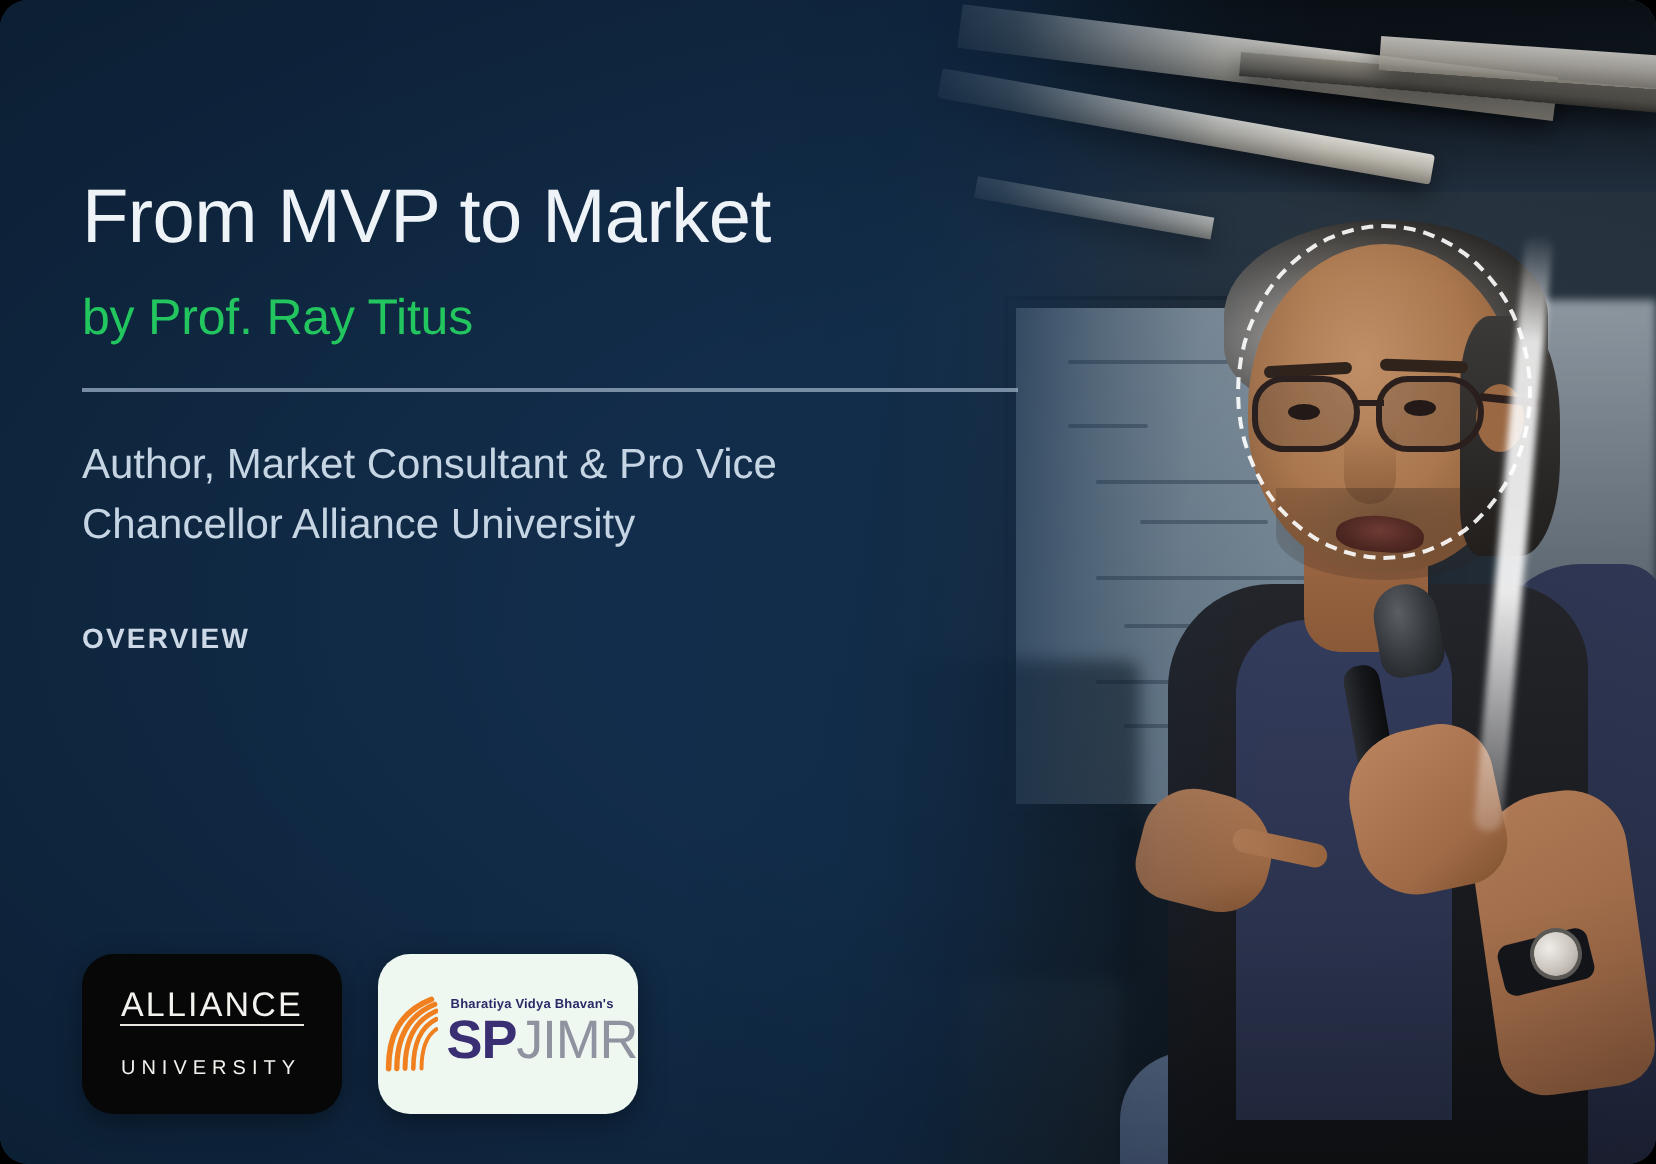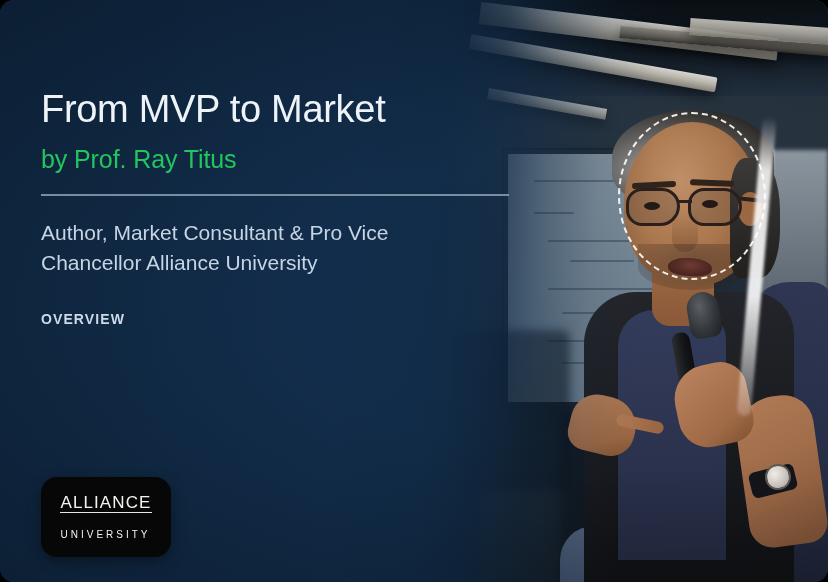--- a/index.html
+++ b/index.html
@@ -546,15 +546,34 @@
   <div class="badges">
 
     <div class="badge alliance">
       <div class="alliance-mark">
         <div class="alliance-top">ALLIANCE</div>
         <div class="alliance-bottom">UNIVERSITY</div>
       </div>
     </div>
 
 
+    <div class="badge spjimr">
+      <div class="spj-inner">
+        <svg class="swoosh" viewBox="0 0 34 48">
+          <g fill="none" stroke="#f07f20" stroke-linecap="round">
+            <path d="M4 45 C 4 26, 10 11, 30 3" stroke-width="3.4"></path>
+            <path d="M9 45 C 9 27, 15 13, 32 6" stroke-width="3.2"></path>
+            <path d="M14 45 C 14 29, 19 16, 33 10" stroke-width="3"></path>
+            <path d="M19 45 C 19 31, 23 20, 33 15" stroke-width="2.8"></path>
+            <path d="M24 45 C 24 33, 27 25, 33 21" stroke-width="2.4"></path>
+          </g>
+        </svg>
+        <div class="spj-text">
+          <div class="spj-small">Bharatiya Vidya Bhavan's</div>
+          <div class="spj-big">
+            <span class="spj-sp">SP</span><span class="spj-jimr">JIMR</span>
+          </div>
+        </div>
+      </div>
+    </div>
 
   </div>
 </div>
 
 </body></html>

